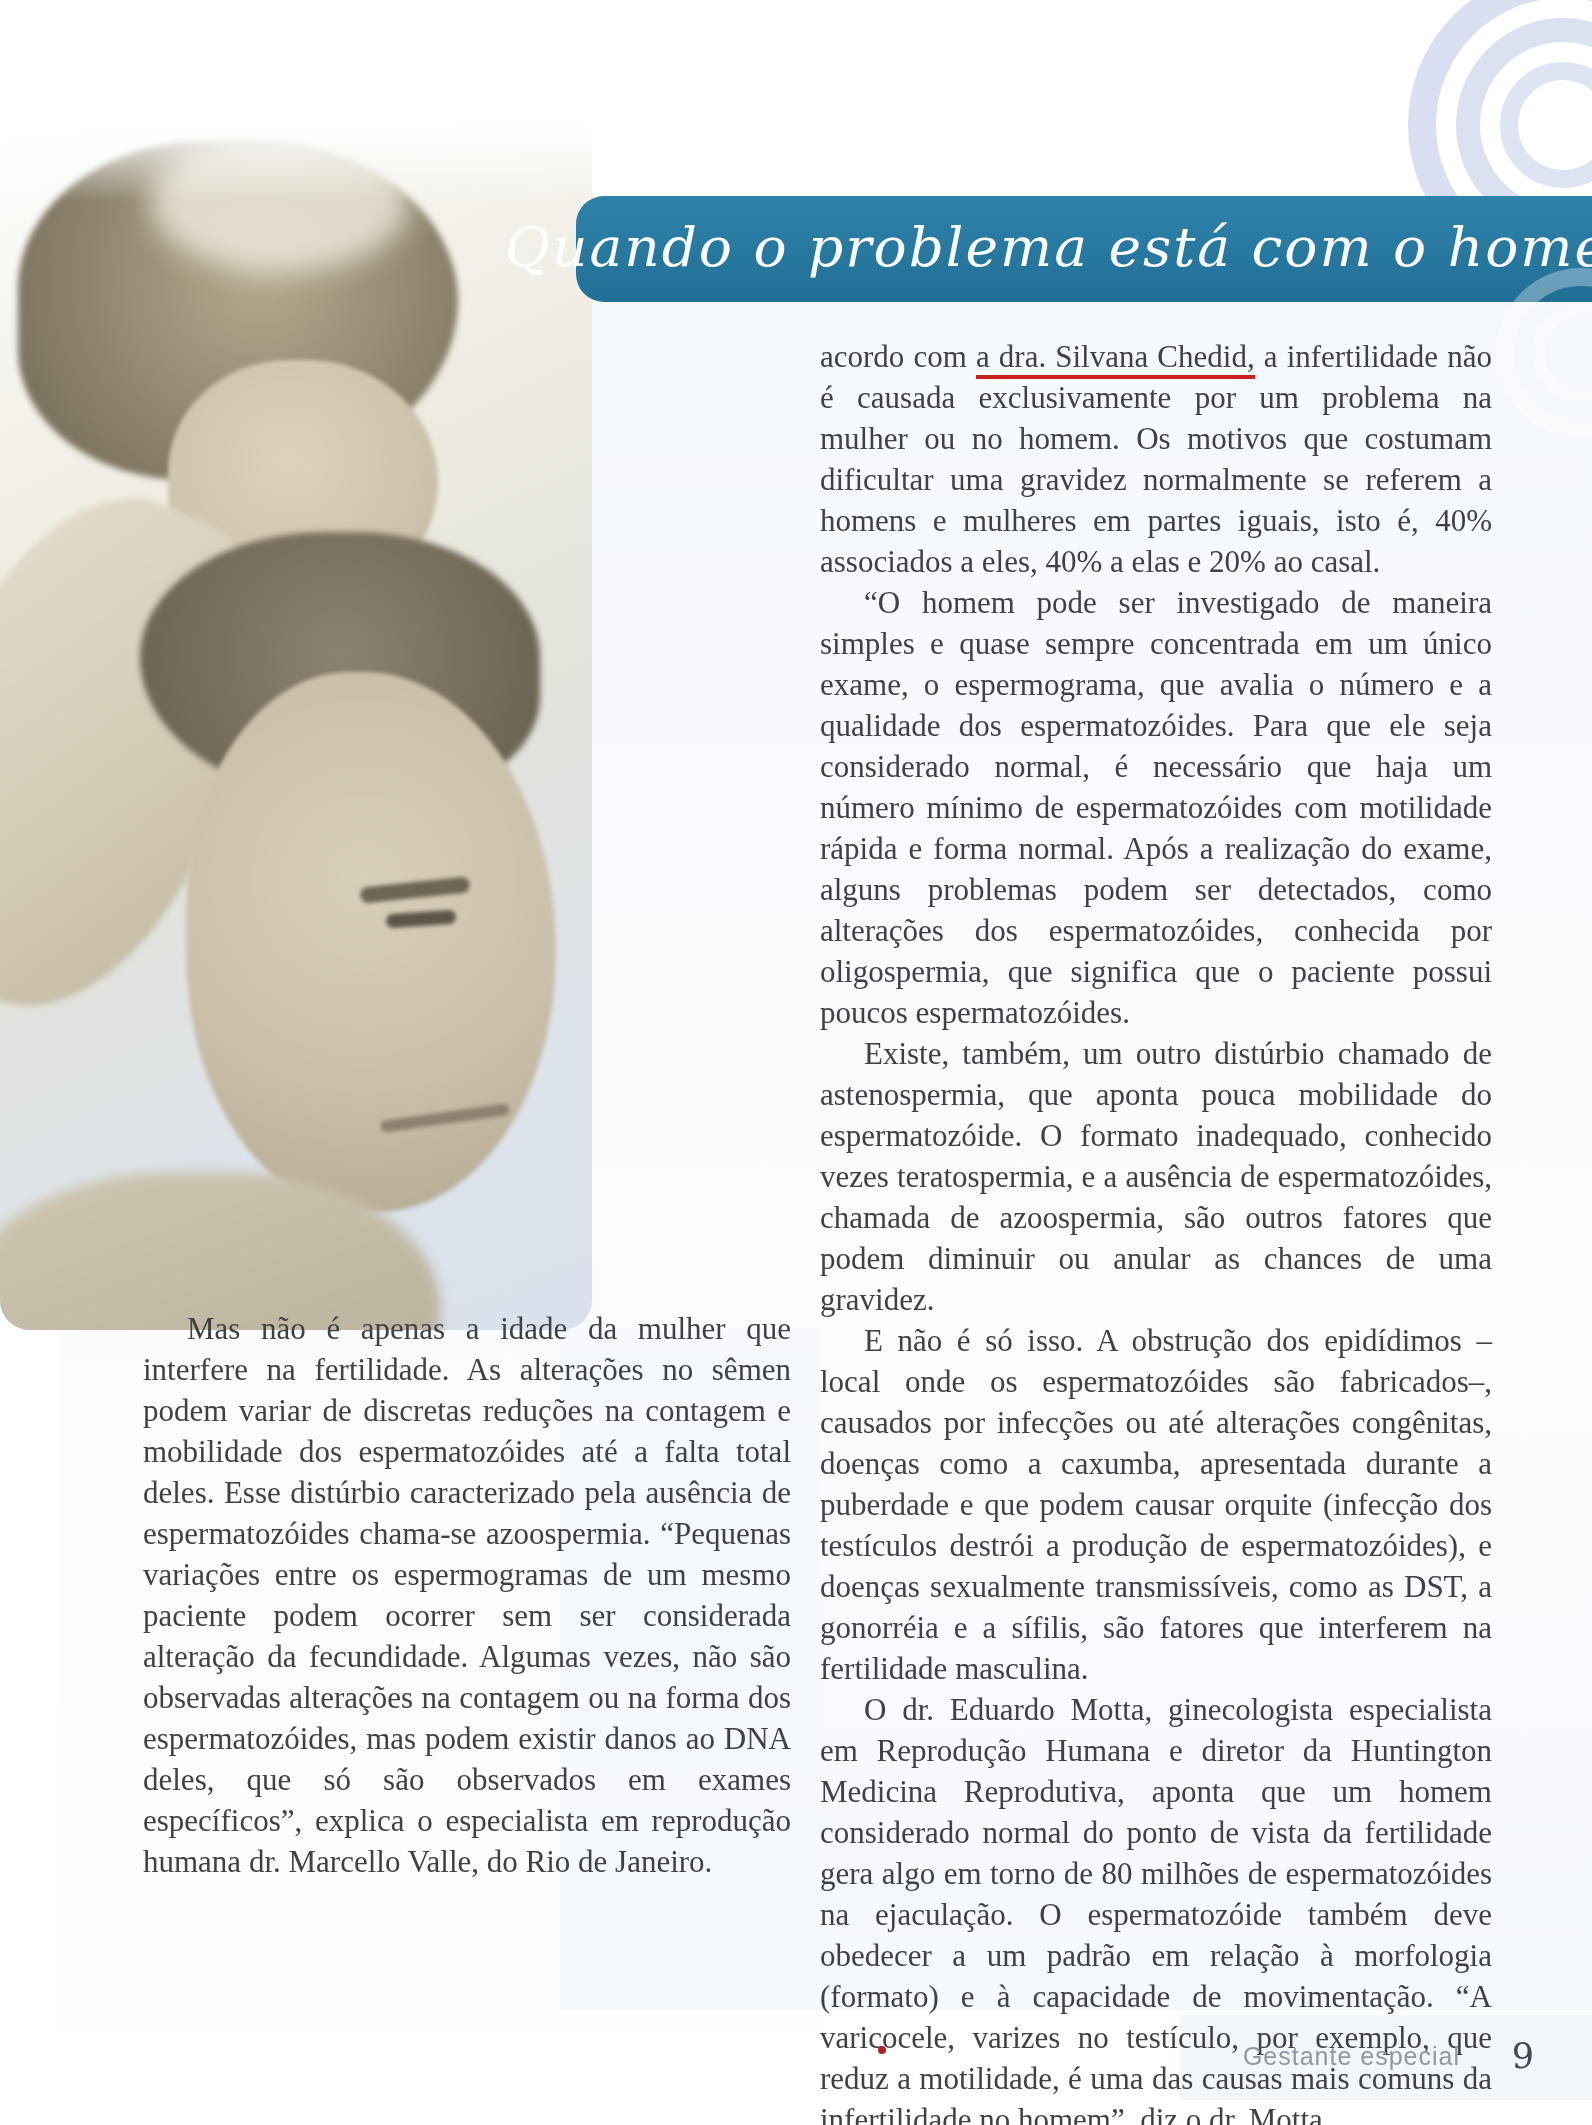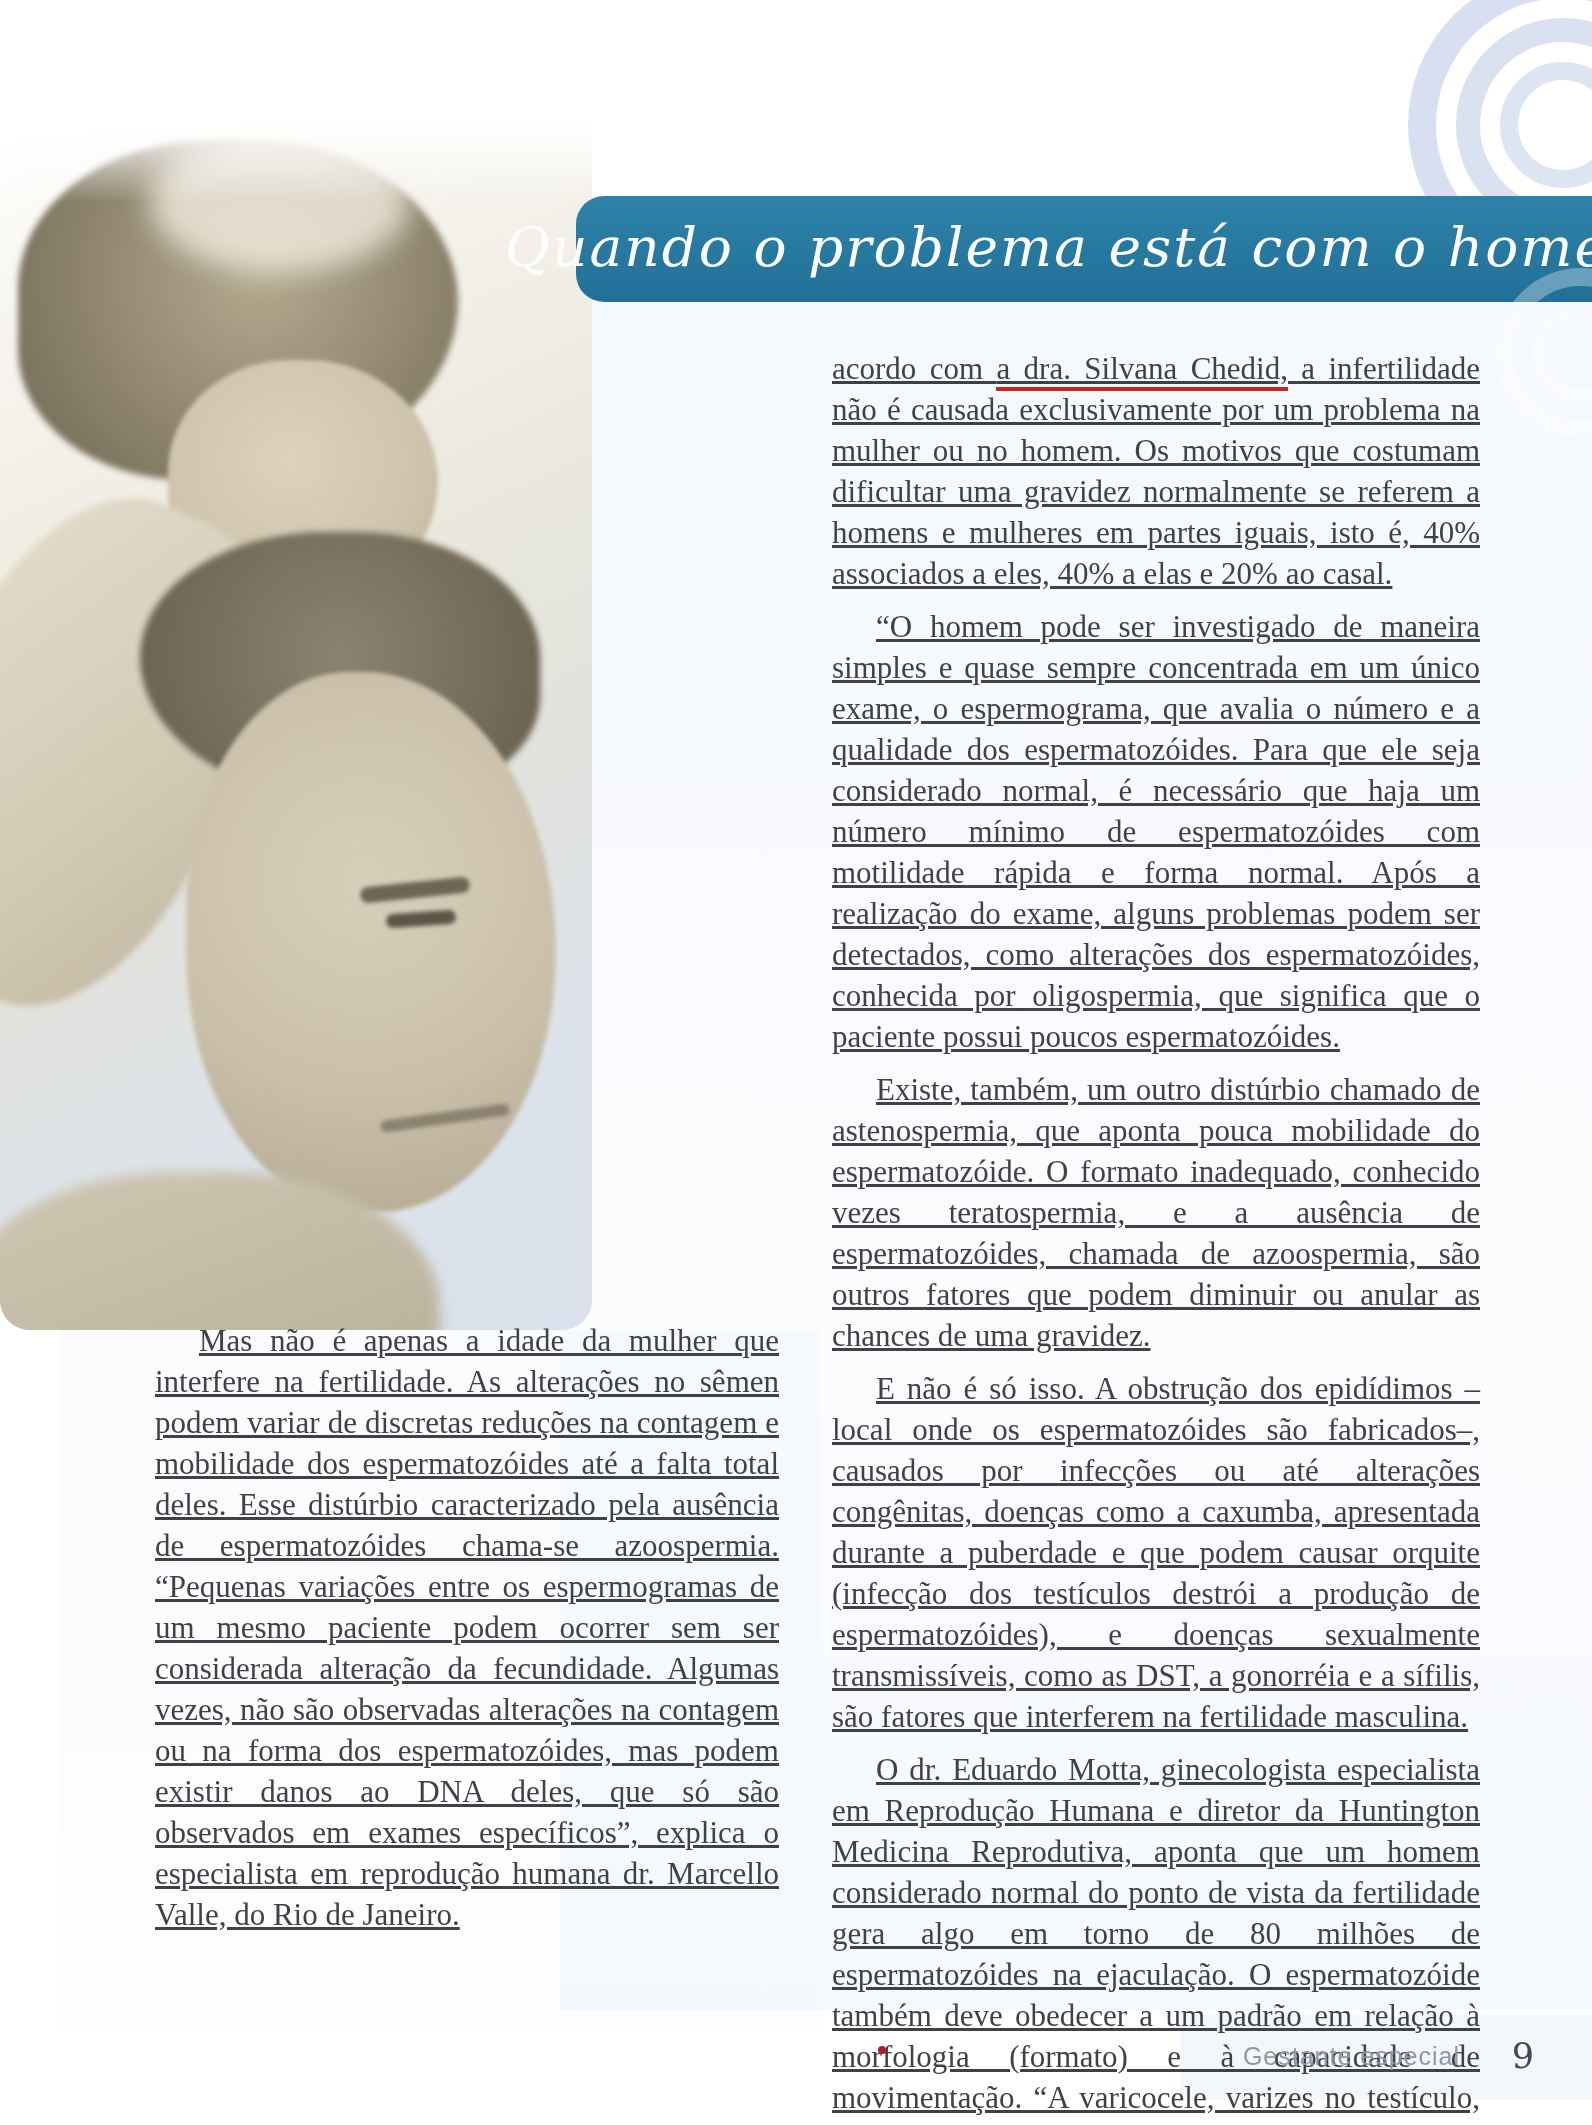--- a/index.html
+++ b/index.html
@@ -73,21 +73,21 @@
   .man-eye{left:386px;top:800px;width:70px;height:14px;background:#5d5648;border-radius:10px;
     transform:rotate(-4deg);filter:blur(2px);}
   .man-mouth{left:380px;top:1000px;width:130px;height:12px;background:#8c8270;border-radius:10px;
     transform:rotate(-8deg);filter:blur(2px);}
   .man-shoulder{left:-40px;top:1060px;width:480px;height:300px;
     background:linear-gradient(160deg,#cfc7b2,#b5ac96);border-radius:45%;filter:blur(6px);}
   .photo-topfade{position:absolute;left:0;top:0;width:100%;height:90px;
     background:linear-gradient(180deg,#ffffff 10%,rgba(255,255,255,0));}
   
   .col{position:absolute;color:#3f4145;font-size:31px;line-height:41px;text-align:justify;z-index:3;}
-  .col p{margin:12px;text-decoration:underline;}
+  .col p{margin:0;}
   .col p.indent{text-indent:44px;}
   .col-left{left:143px;top:1308px;width:648px;}
   .col-right{left:820px;top:336px;width:672px;}
   .red-underline{border-bottom:4px solid #c8231e;padding-bottom:1px;}
   
   .footer-magazine{
     position:absolute;top:2042px;right:132px;
     font-family:"Liberation Sans","DejaVu Sans",sans-serif;
     font-size:25px;color:#9097a4;letter-spacing:1px;z-index:4;
   }

